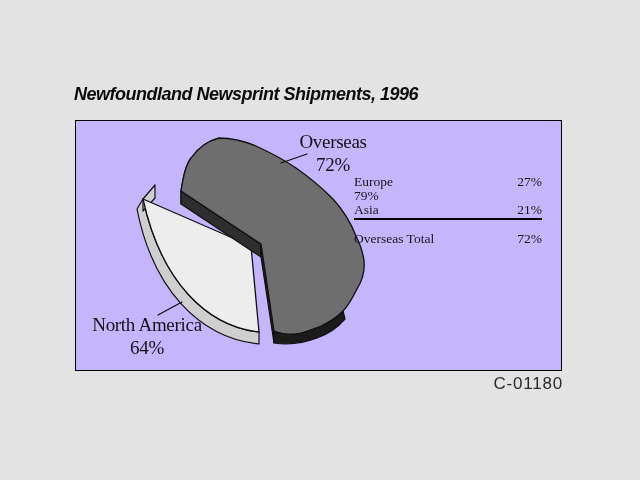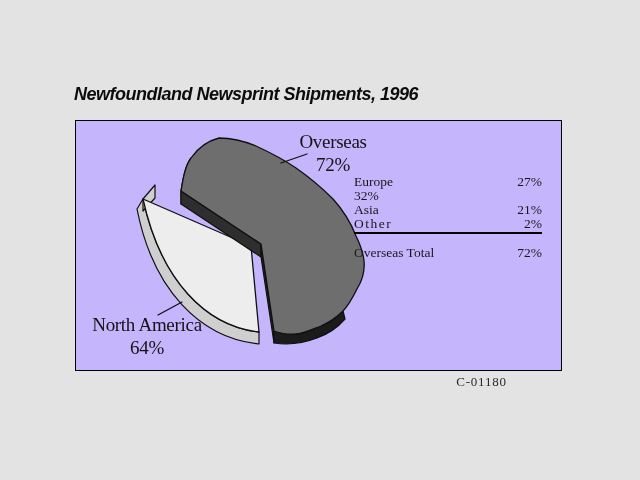--- a/index.html
+++ b/index.html
@@ -43,23 +43,23 @@
     line-height:14px;height:14px;white-space:nowrap;gap:48px;
   }
   .bd-row .val{text-align:center;}
   .bd-other .lbl{letter-spacing:1.5px;}
   .bd-total{
     border-top:2px solid #000;
     margin-top:1px;padding-top:12px;height:16px;
   }
   .fig-num{
     position:absolute;left:400px;top:374px;width:163px;
-    text-align:center;
-    font-family:Liberation Serif, serif;
-    font-size:13px;letter-spacing:0.8px;color:#2a2a2a;
+    text-align:right;
+    font-family:Liberation Sans, sans-serif;
+    font-size:17px;letter-spacing:0.8px;color:#2a2a2a;
   }
 </style>
 </head>
 <body>
 
 <div class="stage">
 
   <div class="title">Newfoundland Newsprint Shipments, 1996</div>
 
   <div class="frame">
@@ -101,29 +101,25 @@
       <div>North America</div>
       <div>64%</div>
     </div>
 
     <div class="breakdown">
       <div class="bd-row">
         <span class="lbl">Europe</span>
         <span class="val">27%</span>
       </div>
       <div class="bd-row">
-        <span class="val">32%</span>
+        <span class="val">79%</span>
       </div>
       <div class="bd-row">
         <span class="lbl">Asia</span>
         <span class="val">21%</span>
-      </div>
-      <div class="bd-row bd-other">
-        <span class="lbl">Other</span>
-        <span class="val">2%</span>
       </div>
       <div class="bd-row bd-total">
         <span class="lbl">Overseas Total</span>
         <span class="val">72%</span>
       </div>
     </div>
 
   </div>
 
   <div class="fig-num">C-01180</div>

